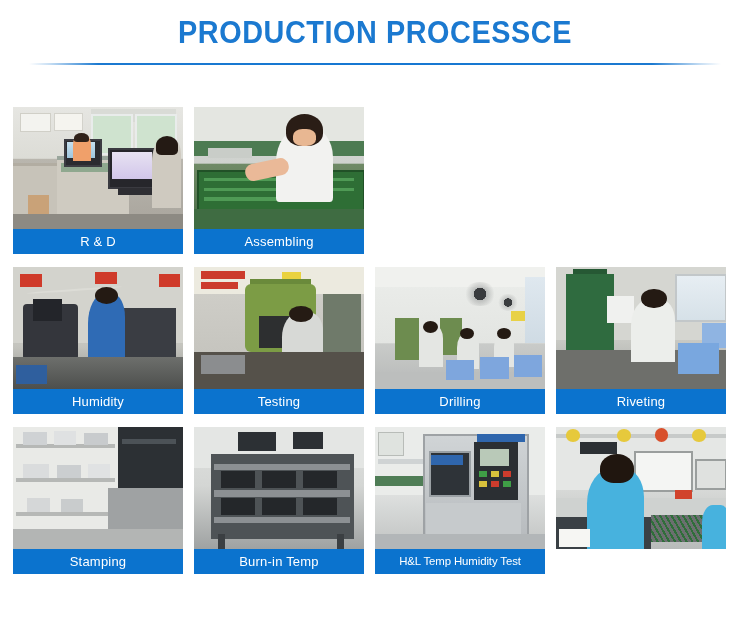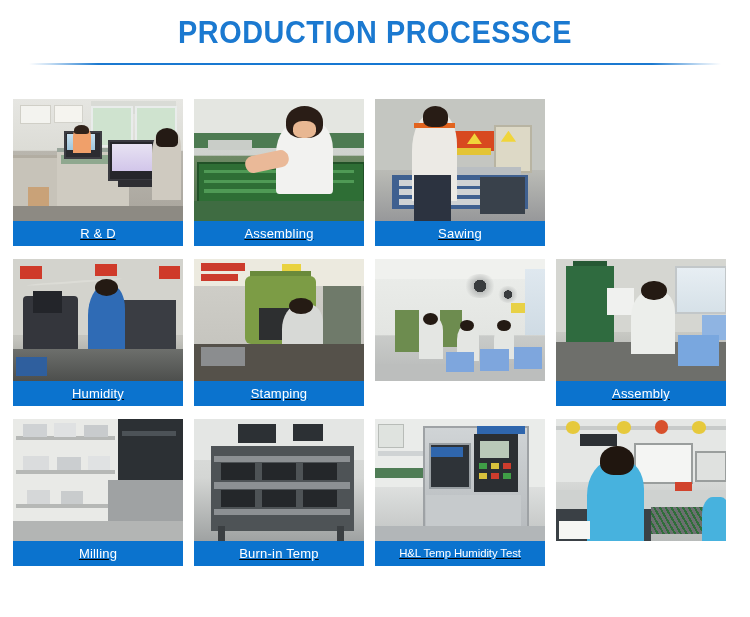--- a/index.html
+++ b/index.html
@@ -42,23 +42,22 @@
         #1577d2 50%,
         #1b79d0 90%,
         rgba(27,121,208,0.25) 97%,
         rgba(27,121,208,0) 100%);
   }
 
   
   .grid {
     position: absolute;
     left: 13px;
-    top: 99px;
+    top: 107px;
     width: 724px;
-    text-decoration: underline;
   }
   .row {
     display: flex;
     gap: 11px;
     margin-bottom: 13px;
   }
   .cell {
     width: 170px;
   }
   .photo {
@@ -352,42 +351,20 @@
           <div class="pcbl3"></div>
         <div class="worker"></div>
           <div class="head"></div>
           <div class="face"></div>
         <div class="arm"></div>
           <div class="bench"></div>
       </div>
       <div class="label-bar">Assembling</div>
     </div>
 
-    <div class="cell">
-      <div class="photo p-saw">
-        <div class="bg"></div>
-          <div class="wall"></div>
-        <div class="red"></div>
-          <div class="yellow"></div>
-          <div class="warn2"></div>
-        <div class="cab"></div>
-          <div class="warn"></div>
-        <div class="conv"></div>
-          <div class="roll1"></div>
-          <div class="roll2"></div>
-          <div class="roll3"></div>
-        <div class="dark"></div>
-          <div class="bar"></div>
-        <div class="man"></div>
-          <div class="orange"></div>
-          <div class="head"></div>
-          <div class="pants"></div>
-      </div>
-      <div class="label-bar">Sawing</div>
-    </div>
   </div>
 
   <div class="row">
 
     <div class="cell">
       <div class="photo p-mil">
         <div class="bg"></div>
           <div class="wall"></div>
         <div class="sign1"></div>
           <div class="sign2"></div>
@@ -413,21 +390,21 @@
           <div class="ysign"></div>
         <div class="cab"></div>
         <div class="presstop"></div>
           <div class="press"></div>
           <div class="pressdk"></div>
         <div class="man"></div>
           <div class="manh"></div>
         <div class="table"></div>
           <div class="parts"></div>
       </div>
-      <div class="label-bar">Stamping</div>
+      <div class="label-bar">Testing</div>
     </div>
 
     <div class="cell">
       <div class="photo p-dri">
         <div class="bg"></div>
           <div class="ceil"></div>
           <div class="win"></div>
         <div class="fan1"></div>
           <div class="fan2"></div>
           <div class="ysign"></div>
@@ -437,37 +414,38 @@
         <div class="w1"></div>
           <div class="w1h"></div>
         <div class="w2"></div>
           <div class="w2h"></div>
         <div class="w3"></div>
           <div class="w3h"></div>
         <div class="crate1"></div>
           <div class="crate2"></div>
           <div class="crate3"></div>
       </div>
+      <div class="label-bar">Drilling</div>
     </div>
 
     <div class="cell">
       <div class="photo p-riv">
         <div class="bg"></div>
           <div class="wall"></div>
           <div class="win"></div>
         <div class="machtop"></div>
           <div class="mach"></div>
           <div class="white"></div>
         <div class="table"></div>
         <div class="crate2"></div>
           <div class="crate"></div>
         <div class="man"></div>
           <div class="manh"></div>
       </div>
-      <div class="label-bar">Assembly</div>
+      <div class="label-bar">Riveting</div>
     </div>
   </div>
 
   <div class="row">
 
     <div class="cell">
       <div class="photo p-asy">
         <div class="bg"></div>
           <div class="shelfback"></div>
         <div class="sh1"></div>
@@ -479,21 +457,21 @@
         <div class="i4"></div>
           <div class="i5"></div>
           <div class="i6"></div>
         <div class="i7"></div>
           <div class="i8"></div>
         <div class="dark"></div>
           <div class="darkl"></div>
         <div class="bench"></div>
           <div class="floor"></div>
       </div>
-      <div class="label-bar">Milling</div>
+      <div class="label-bar">Stamping</div>
     </div>
 
     <div class="cell">
       <div class="photo p-bit">
         <div class="bg"></div>
           <div class="wall"></div>
         <div class="mon"></div>
           <div class="mon2"></div>
         <div class="rack"></div>
         <div class="r1"></div>

